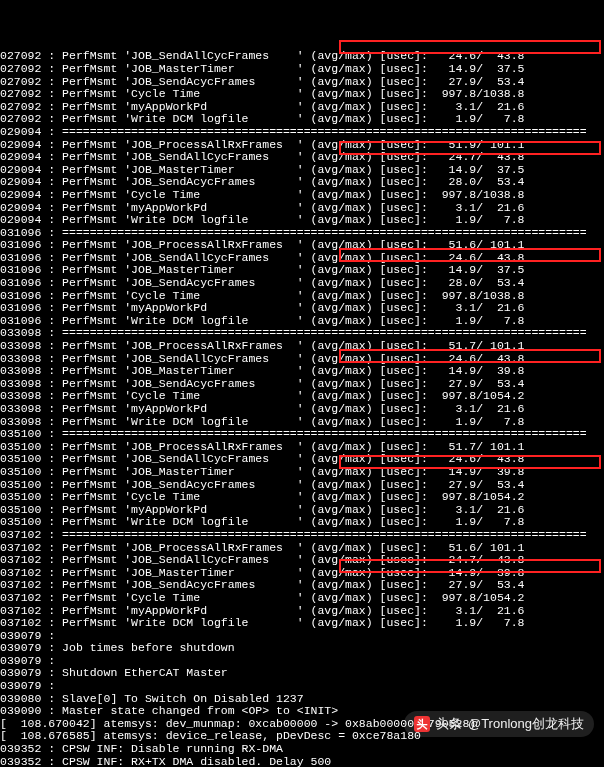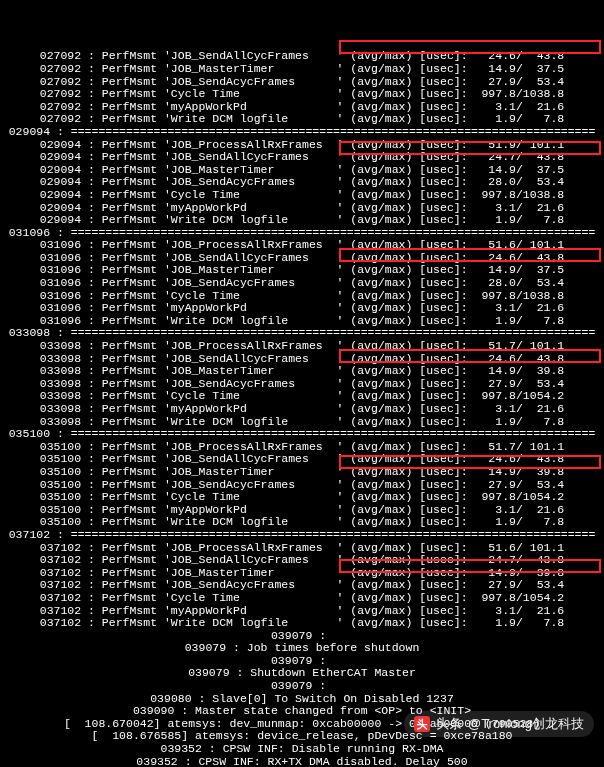--- a/index.html
+++ b/index.html
@@ -12,21 +12,21 @@
     width: 604px;
     height: 767px;
     overflow: hidden;
     position: relative;
     white-space: pre;
   }
   .terminal {
     padding: 0;
     letter-spacing: 0;
   }
-  .line { display: block; text-align: center; }
+  .line { display: block; }
   .highlight-box {
     position: absolute;
     border: 2px solid #ff2222;
     pointer-events: none;
   }
   .watermark {
     position: absolute;
     bottom: 30px;
     right: 10px;
     background: rgba(255,255,255,0.12);

